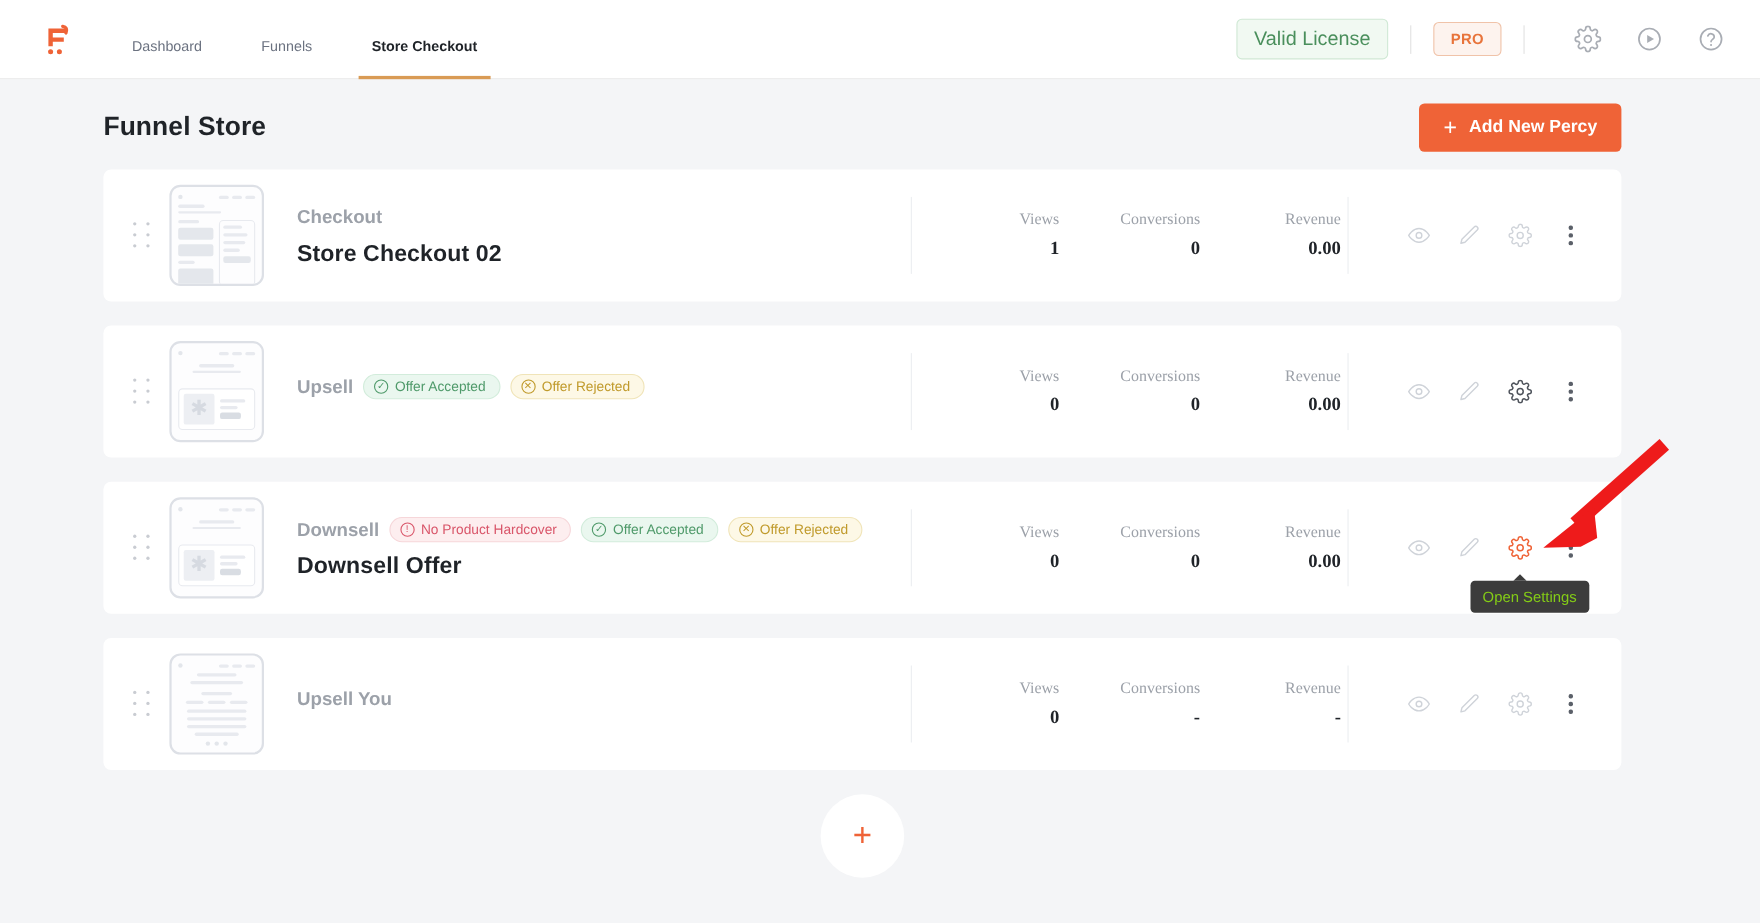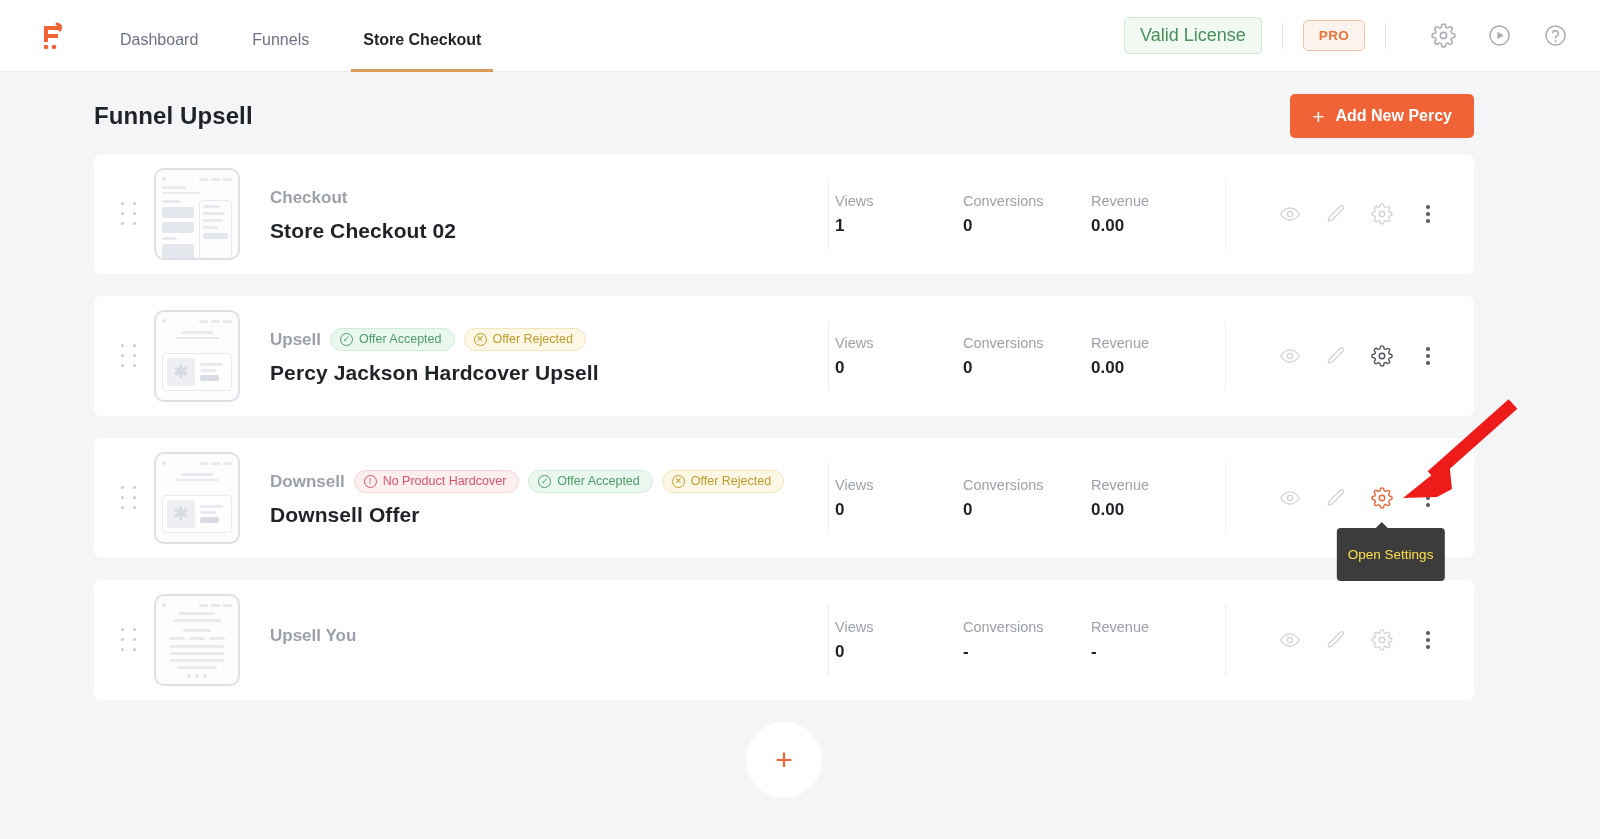--- a/index.html
+++ b/index.html
@@ -16,21 +16,21 @@
     background: #ffffff;
     display: flex;
     align-items: center;
     padding: 0 26px 0 28px;
     position: relative;
     border-bottom: 1px solid #ececec;
   }
   .brand { width: 46px; height: 46px; display: flex; align-items: center; justify-content: center; }
   .nav { display: flex; align-items: flex-end; height: 72px; margin-left: 44px; }
   .nav-item {
-    font-size: 16px;
+    font-size: 13px;
     color: #6b7280;
     padding: 0 2px 24px 2px;
     margin-right: 50px;
     line-height: 1;
     position: relative;
     align-self: flex-end;
     cursor: pointer;
     white-space: nowrap;
   }
   .nav-item.active { color: #1f2328; font-weight: 600; }
@@ -181,37 +181,37 @@
   .stats {
     display: flex;
     align-items: center;
     border-left: 1px solid #eceef1;
     border-right: 1px solid #eceef1;
     height: 70px;
     margin-left: 18px;
     padding: 0 6px;
     flex: 0 0 auto;
   }
-  .stat { width: 128px; text-align: left; }
+  .stat { width: 128px; text-align: right; font-family: Liberation Serif, serif; }
   .stat .lbl { font-size: 14.5px; color: #9ca1a9; margin-bottom: 7px; }
   .stat .val { font-size: 17px; font-weight: 700; color: #1f2328; }
 
   .actions { display: flex; align-items: center; margin-left: auto; padding-right: 16px; gap: 2px; }
   .act { width: 44px; height: 44px; display: flex; align-items: center; justify-content: center; cursor: pointer; position: relative; }
   .kebab { display: flex; flex-direction: column; gap: 3.5px; align-items: center; }
   .kebab i { width: 3.5px; height: 3.5px; border-radius: 50%; background: #5b6069; display: block; }
 
   .tooltip {
     position: absolute;
     top: 52px; left: 50%;
     transform: translateX(-42%);
     background: #3c3c3c;
-    color: #fde047;
+    color: #84cc16;
     font-size: 13.5px;
-    padding: 19px 11px;
+    padding: 7px 11px;
     border-radius: 4px;
     white-space: nowrap;
     z-index: 30;
   }
   .tooltip::before {
     content: "";
     position: absolute;
     top: -6px; left: 42%;
     margin-left: -6px;
     border-left: 6px solid transparent;
@@ -277,21 +277,21 @@
       <svg width="25" height="25" viewBox="0 0 24 24" fill="none" stroke="#a9adb4" stroke-width="1.5">
         <circle cx="12" cy="12" r="9.2"></circle>
         <path d="M9.2 9.2a2.9 2.9 0 0 1 5.6 1c0 1.9-2.8 2.3-2.8 4" stroke-linecap="round"></path>
         <circle cx="12" cy="17.2" r=".95" fill="#a9adb4" stroke="none"></circle>
       </svg>
     </div>
   </div>
 </div>
 
 <div class="page-head">
-  <div class="page-title">Funnel Upsell</div>
+  <div class="page-title">Funnel Store</div>
   <button class="add-step-btn">
     <span class="plus">+</span>
     <span>Add New Percy</span>
   </button>
 </div>
 
 <div class="steps">
 
   <div class="step-card">
     <div class="drag-handle">
@@ -412,21 +412,20 @@
         <span class="step-type">Upsell</span>
         <span class="badge badge-green">
           <span class="bi">✓</span>
           <span>Offer Accepted</span>
         </span>
         <span class="badge badge-yellow">
           <span class="bi">✕</span>
           <span>Offer Rejected</span>
         </span>
       </div>
-      <div class="step-name">Percy Jackson Hardcover Upsell</div>
     </div>
     <div class="stats">
       <div class="stat">
         <div class="lbl">Views</div>
         <div class="val">0</div>
       </div>
       <div class="stat">
         <div class="lbl">Conversions</div>
         <div class="val">0</div>
       </div>

